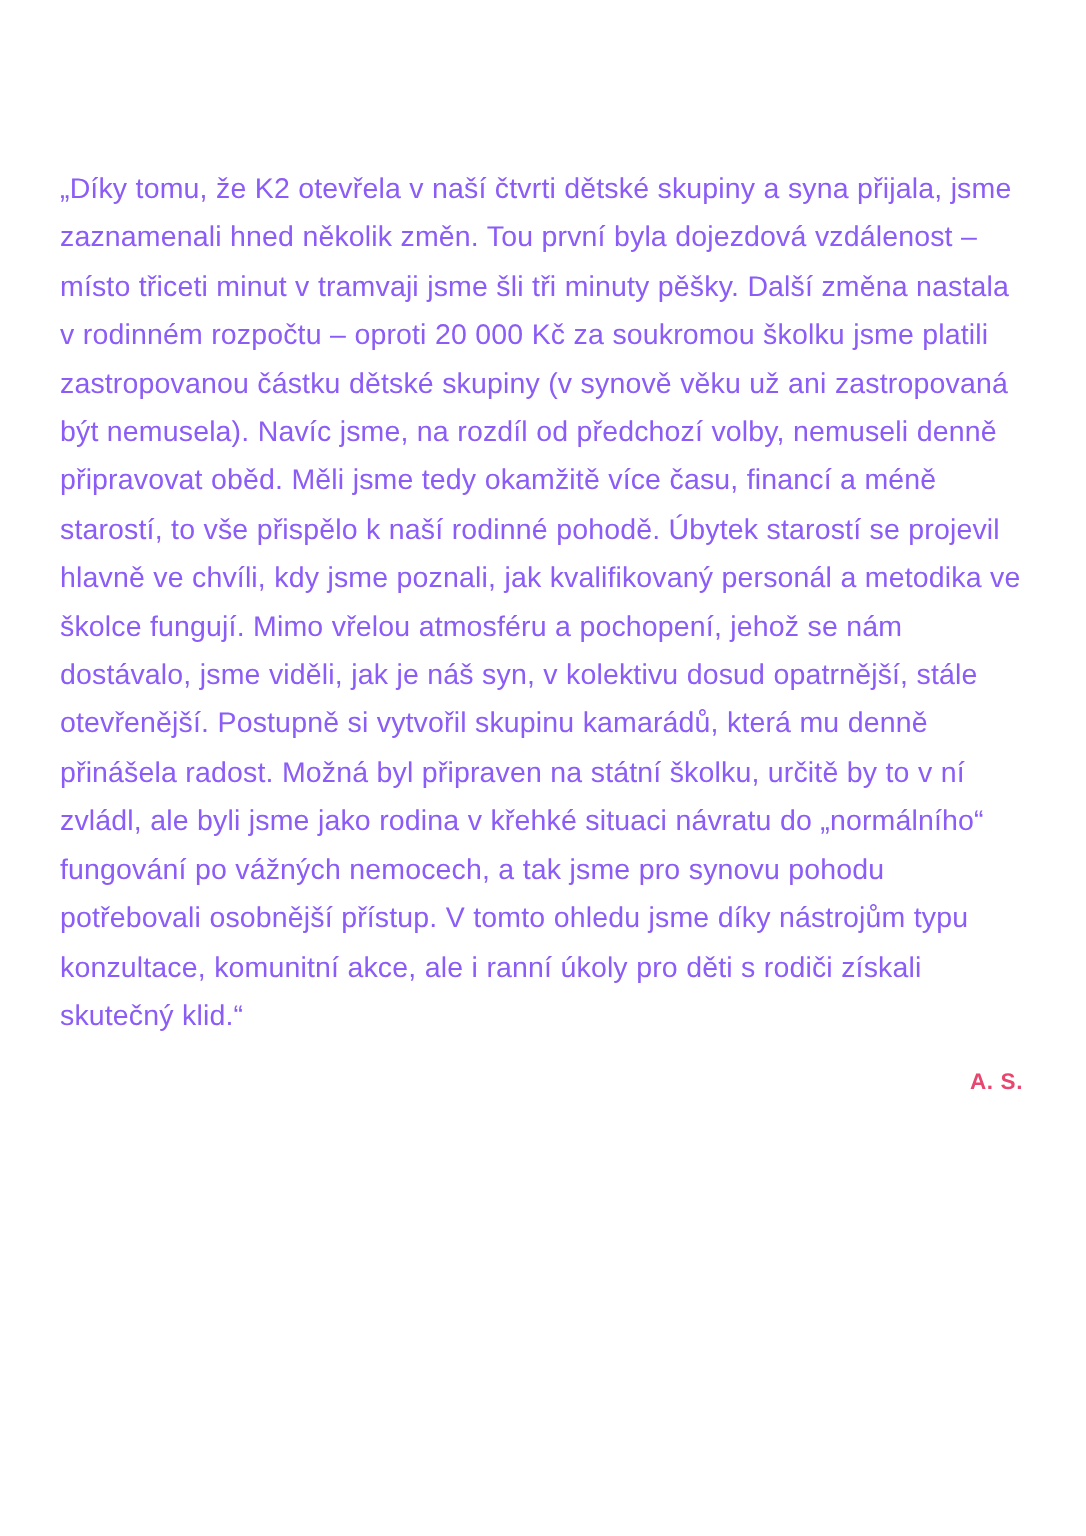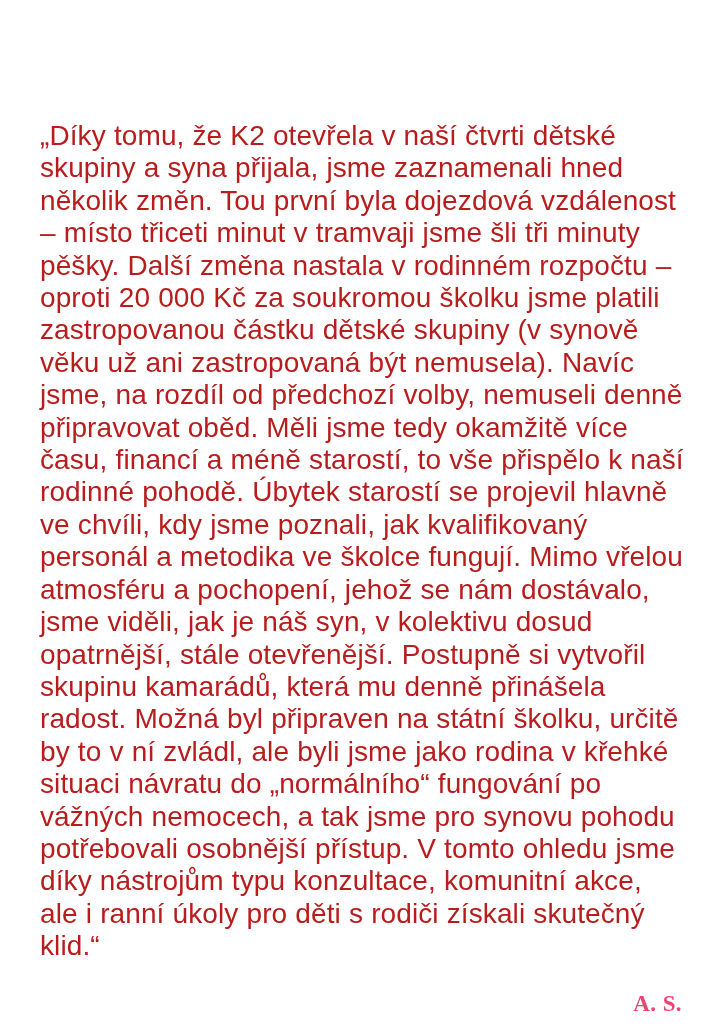--- a/index.html
+++ b/index.html
@@ -15,36 +15,36 @@
   }
   .page {
     position: relative;
     width: 724px;
     height: 1024px;
     box-sizing: border-box;
     padding: 92px 40px 40px 40px;
     background: #ffffff;
   }
   .testimonial-quote {
-    color: #b91c1c;
+    color: #8b5cf6;
     font-family: "Liberation Sans", sans-serif;
-    font-size: 28px;
+    font-size: 19px;
     line-height: 32.4px;
     letter-spacing: 0.1px;
     text-align: left;
     font-weight: 400;
     white-space: pre-wrap;
     word-spacing: 0.2px;
   }
   .attribution {
     margin-top: 16px;
     text-align: right;
     color: #e8456f;
-    font-family: Liberation Serif, serif;
-    font-size: 23px;
+    font-family: Liberation Sans, sans-serif;
+    font-size: 15px;
     font-weight: 700;
     letter-spacing: 0.4px;
     padding-right: 2px;
   }
 </style>
 </head>
 <body>
 
 <div class="page">
   <p class="testimonial-quote">„Díky tomu, že K2 otevřela v naší čtvrti dětské skupiny a syna přijala, jsme zaznamenali hned několik změn. Tou první byla dojezdová vzdálenost – místo třiceti minut v tramvaji jsme šli tři minuty pěšky. Další změna nastala v rodinném rozpočtu – oproti 20 000 Kč za soukromou školku jsme platili zastropovanou částku dětské skupiny (v synově věku už ani zastropovaná být nemusela). Navíc jsme, na rozdíl od předchozí volby, nemuseli denně připravovat oběd. Měli jsme tedy okamžitě více času, financí a méně starostí, to vše přispělo k naší rodinné pohodě. Úbytek starostí se projevil hlavně ve chvíli, kdy jsme poznali, jak kvalifikovaný personál a metodika ve školce fungují. Mimo vřelou atmosféru a pochopení, jehož se nám dostávalo, jsme viděli, jak je náš syn, v kolektivu dosud opatrnější, stále otevřenější. Postupně si vytvořil skupinu kamarádů, která mu denně přinášela radost. Možná byl připraven na státní školku, určitě by to v ní zvládl, ale byli jsme jako rodina v křehké situaci návratu do „normálního“ fungování po vážných nemocech, a tak jsme pro synovu pohodu potřebovali osobnější přístup. V tomto ohledu jsme díky nástrojům typu konzultace, komunitní akce, ale i ranní úkoly pro děti s rodiči získali skutečný klid.“</p>

